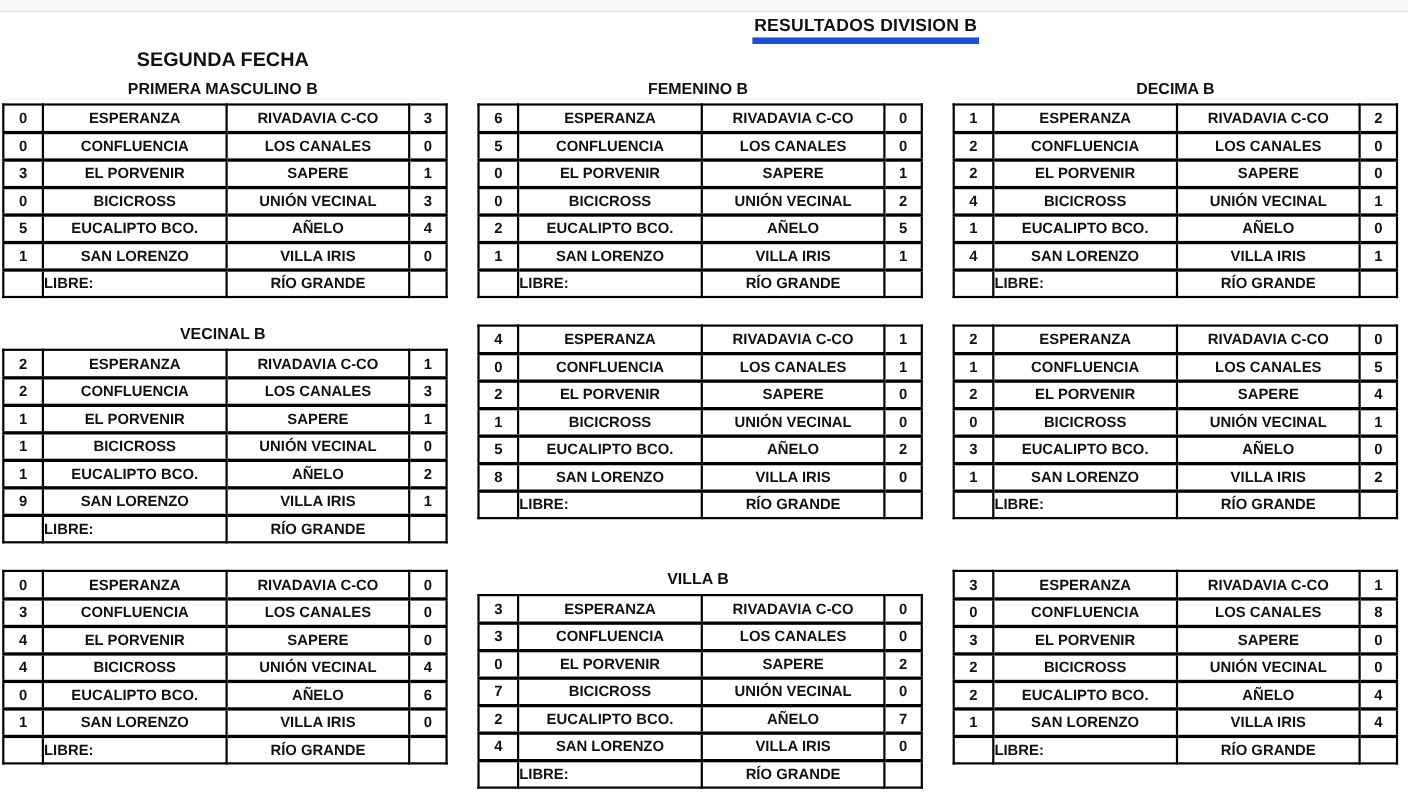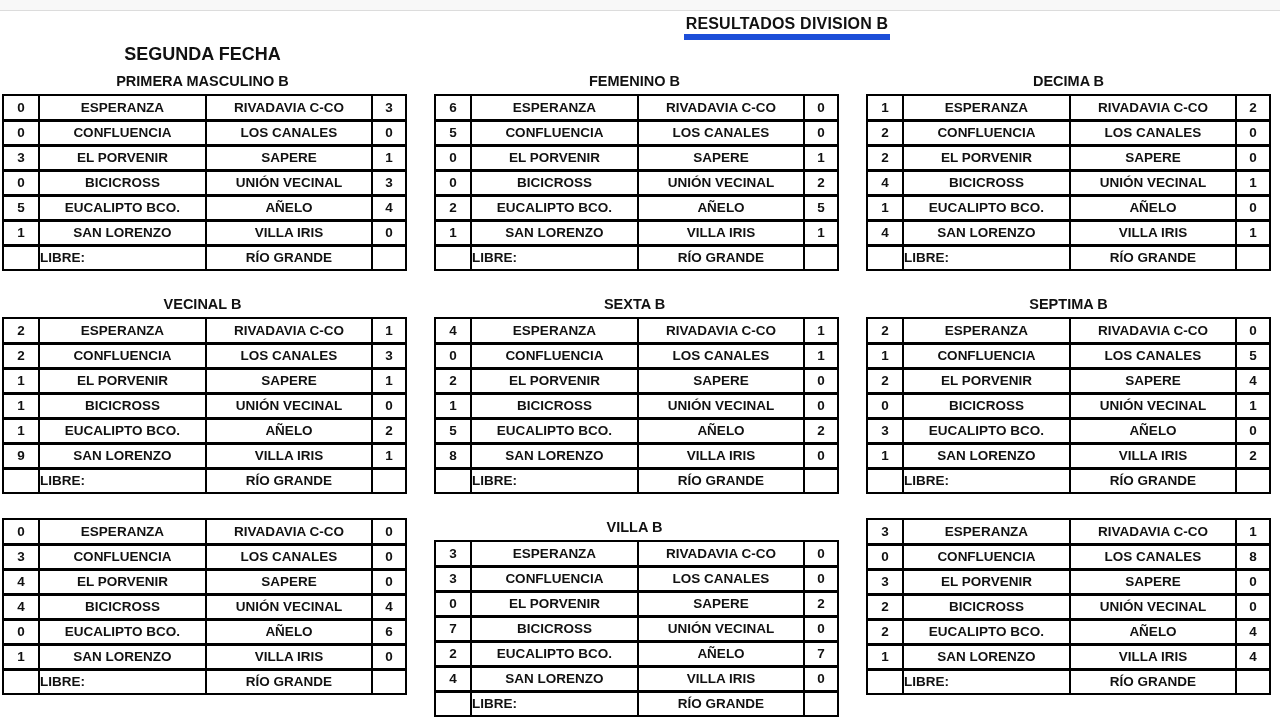--- a/index.html
+++ b/index.html
@@ -337,21 +337,20 @@
     <td class="score"></td>
     <td class="libre-label">LIBRE:</td>
     <td class="team">RÍO GRANDE</td>
     <td class="score"></td>
   </tr>
 </tbody>
     </table>
   </section>
 
   <section class="division">
-    <h3 class="division-title">SEXTA B</h3>
     <table class="results-table">
       <colgroup>
         <col class="col-score-l">
           <col class="col-home">
           <col class="col-away">
           <col class="col-score-r">
       </colgroup>
       <tbody>
   <tr>
     <td class="score">4</td>
@@ -399,21 +398,20 @@
     <td class="score"></td>
     <td class="libre-label">LIBRE:</td>
     <td class="team">RÍO GRANDE</td>
     <td class="score"></td>
   </tr>
 </tbody>
     </table>
   </section>
 
   <section class="division">
-    <h3 class="division-title">SEPTIMA B</h3>
     <table class="results-table">
       <colgroup>
         <col class="col-score-l">
           <col class="col-home">
           <col class="col-away">
           <col class="col-score-r">
       </colgroup>
       <tbody>
   <tr>
     <td class="score">2</td>

